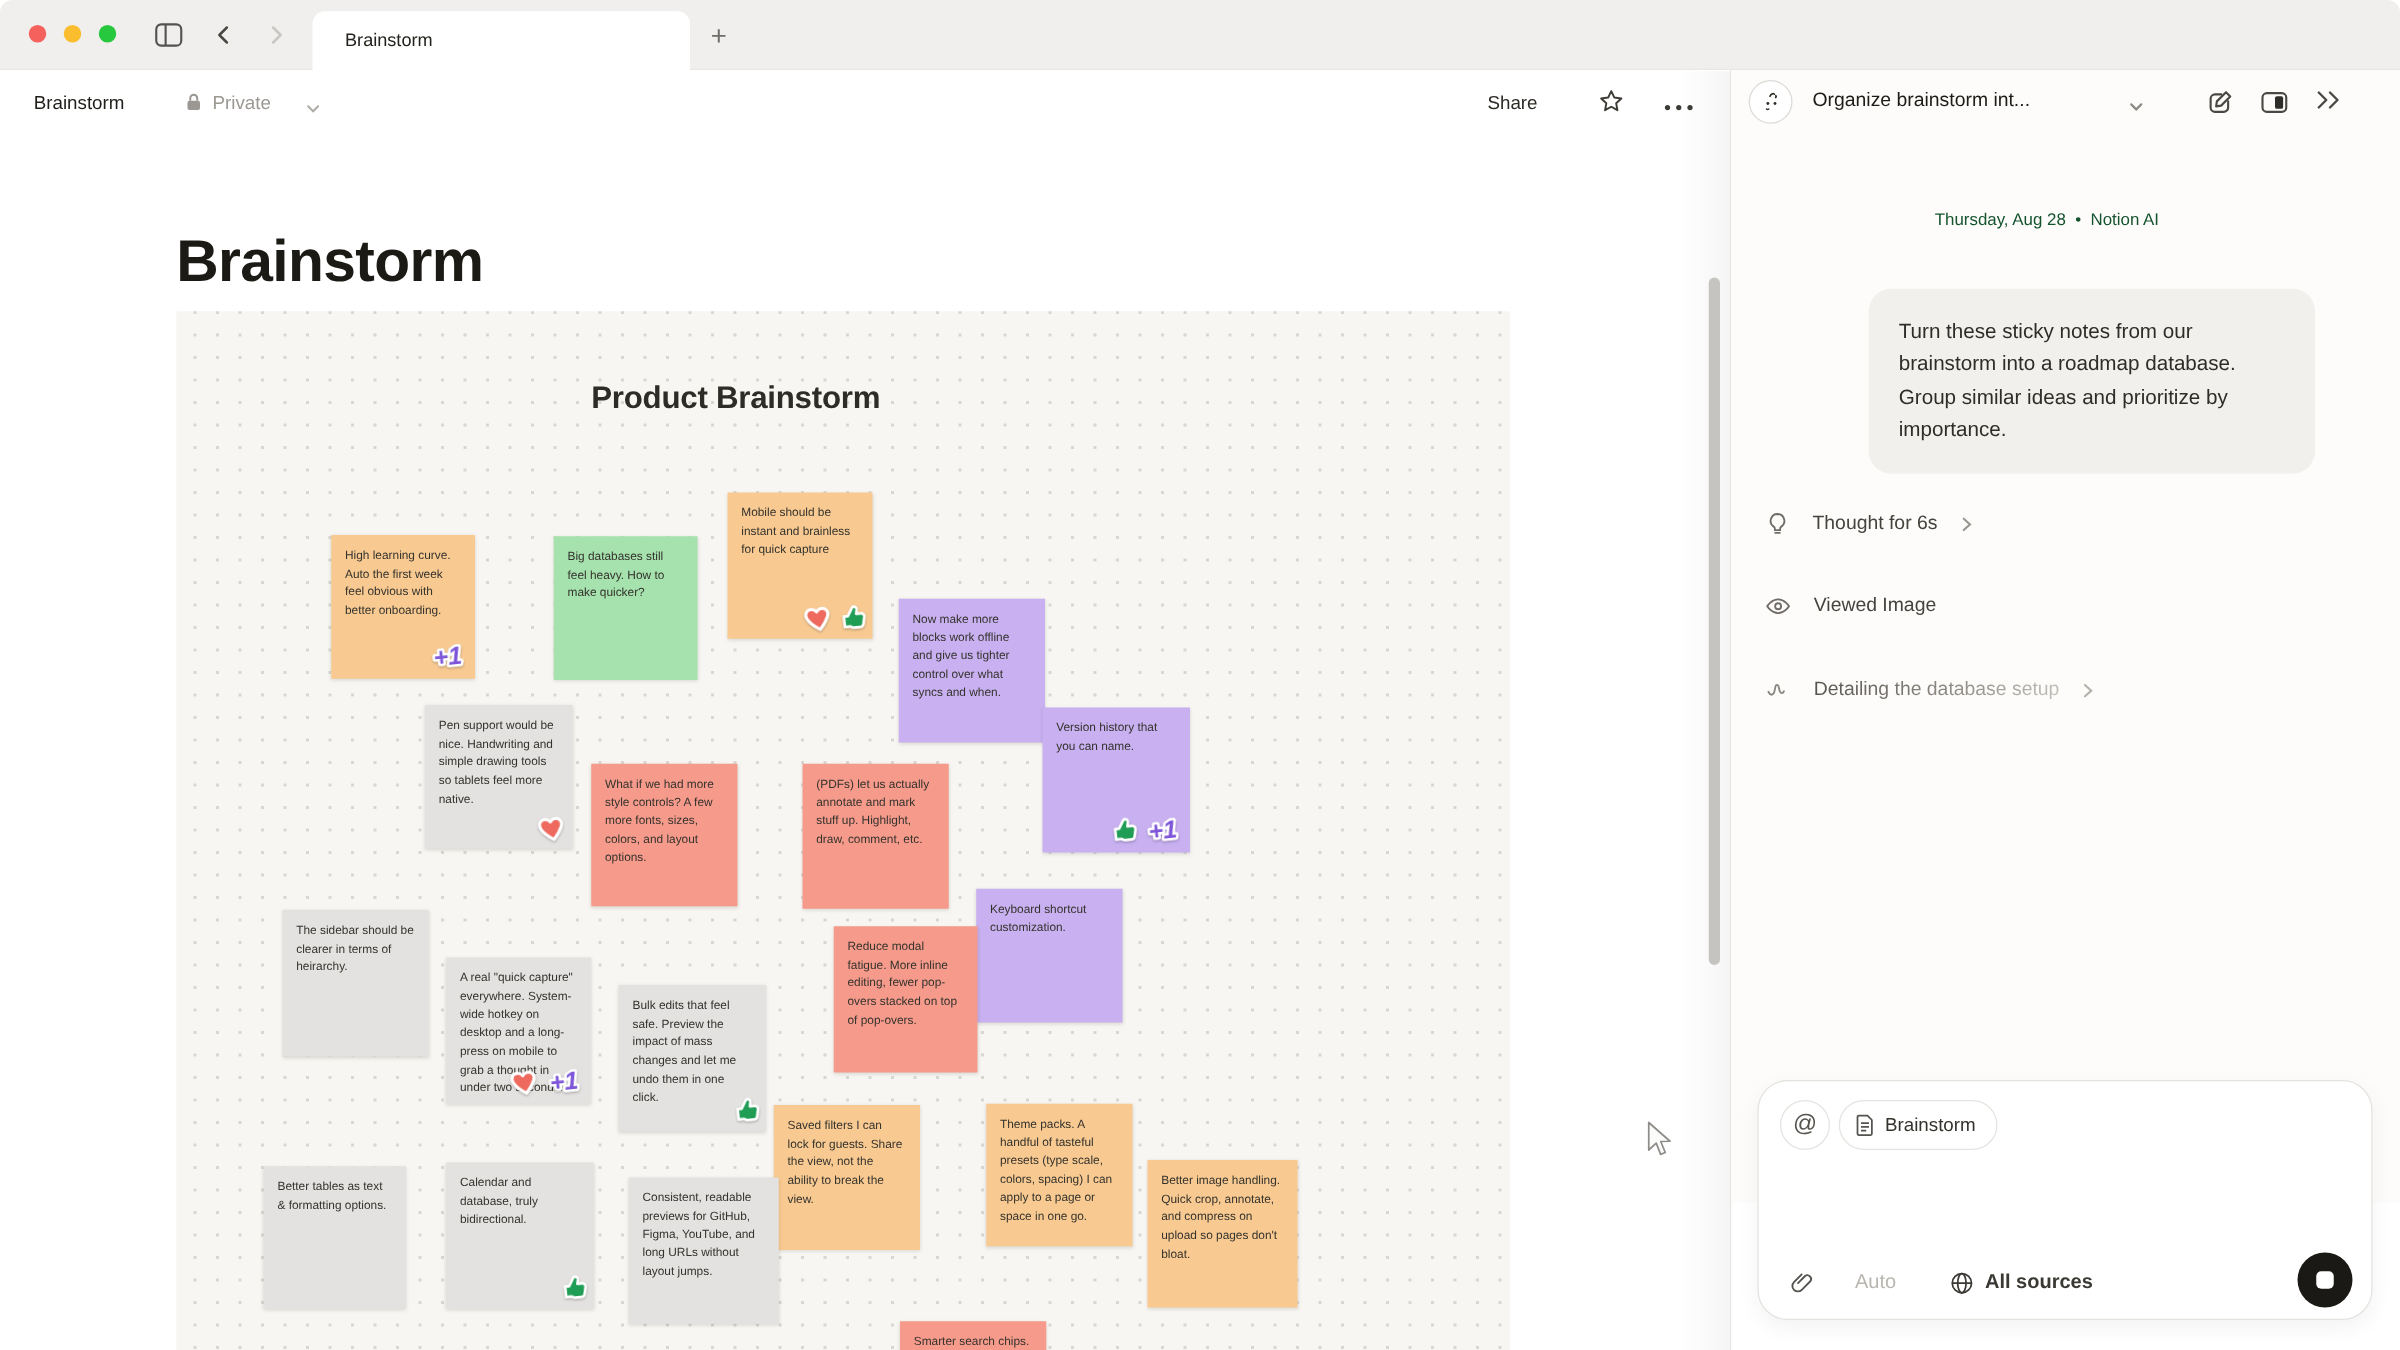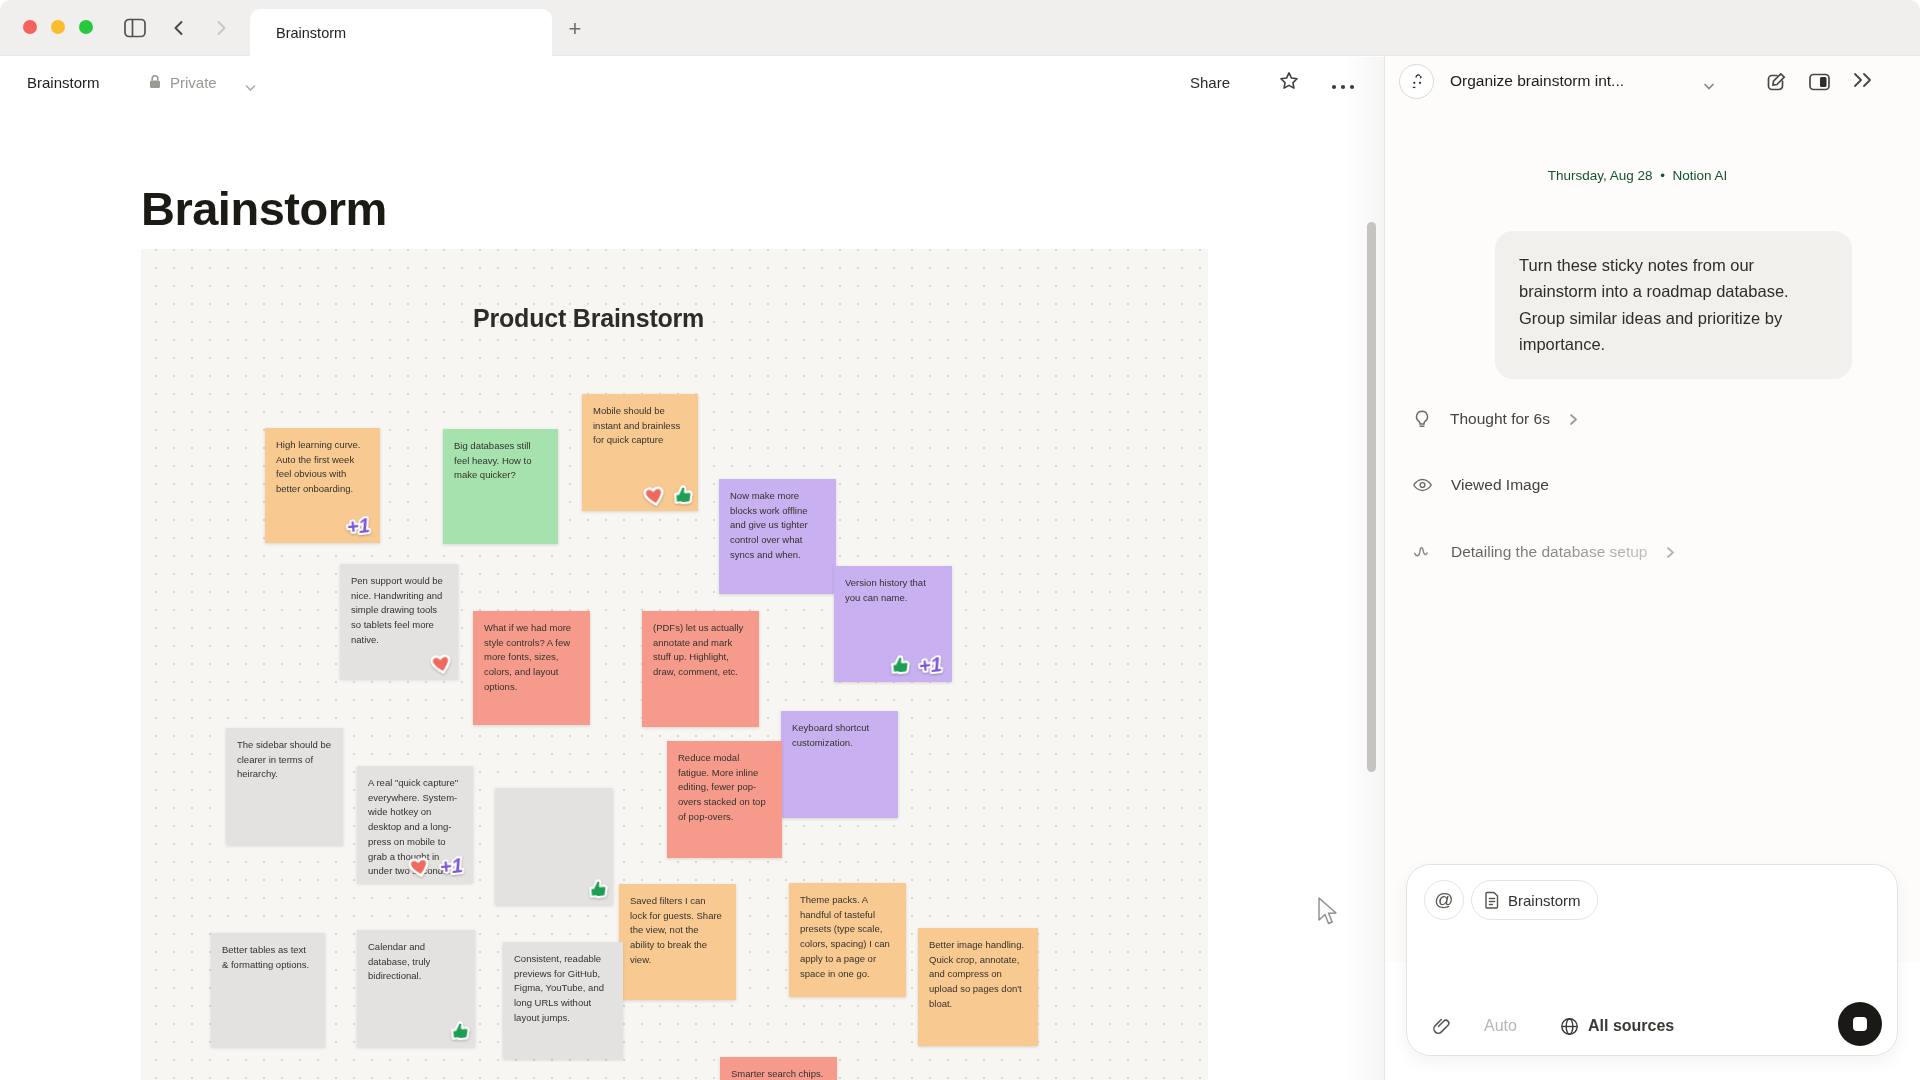--- a/index.html
+++ b/index.html
@@ -205,20 +205,21 @@
               </svg></span>
             <span class="stk"><svg width="36" height="27" viewBox="0 0 36 27">
                 <text x="5" y="21" font-size="20" font-weight="800" font-style="italic" font-family="Liberation Sans, sans-serif" fill="#7d55d8" stroke="#ffffff" stroke-width="4" paint-order="stroke" stroke-linejoin="round">+1</text>
               </svg></span>
           </div>
         </div>
         <div class="note salmon" style="left: 526px; top: 492px; width: 115px; height: 117px;">
           <div class="note-text">Reduce modal fatigue. More inline editing, fewer pop-overs stacked on top of pop-overs.</div>
         </div>
         <div class="note gray" style="left: 354px; top: 539px; width: 118px; height: 117px;">
+          <div class="note-text">Bulk edits that feel safe. Preview the impact of mass changes and let me undo them in one click.</div>
           <div class="reactions">
             <span class="stk"><svg width="26" height="25" viewBox="0 0 24 23">
                 <path d="M5 10.5h3l3.4-5.6c.3-.5.9-.9 1.5-.9 1.2 0 2.2 1.2 2 2.4l-.6 3.1h3.5c1.5 0 2.6 1.4 2.2 2.8l-1.2 5.2c-.3 1.2-1.3 2-2.5 2h-4.6c-.9 0-1.8-.4-2.4-1.1H5z" fill="#1f9d55" stroke="#fff" stroke-width="2" stroke-linejoin="round"></path>
               </svg></span>
           </div>
         </div>
         <div class="note orange" style="left: 478px; top: 635px; width: 117px; height: 116px;">
           <div class="note-text">Saved filters I can lock for guests. Share the view, not the ability to break the view.</div>
         </div>
         <div class="note orange" style="left: 648px; top: 634px; width: 117px; height: 114px;">

